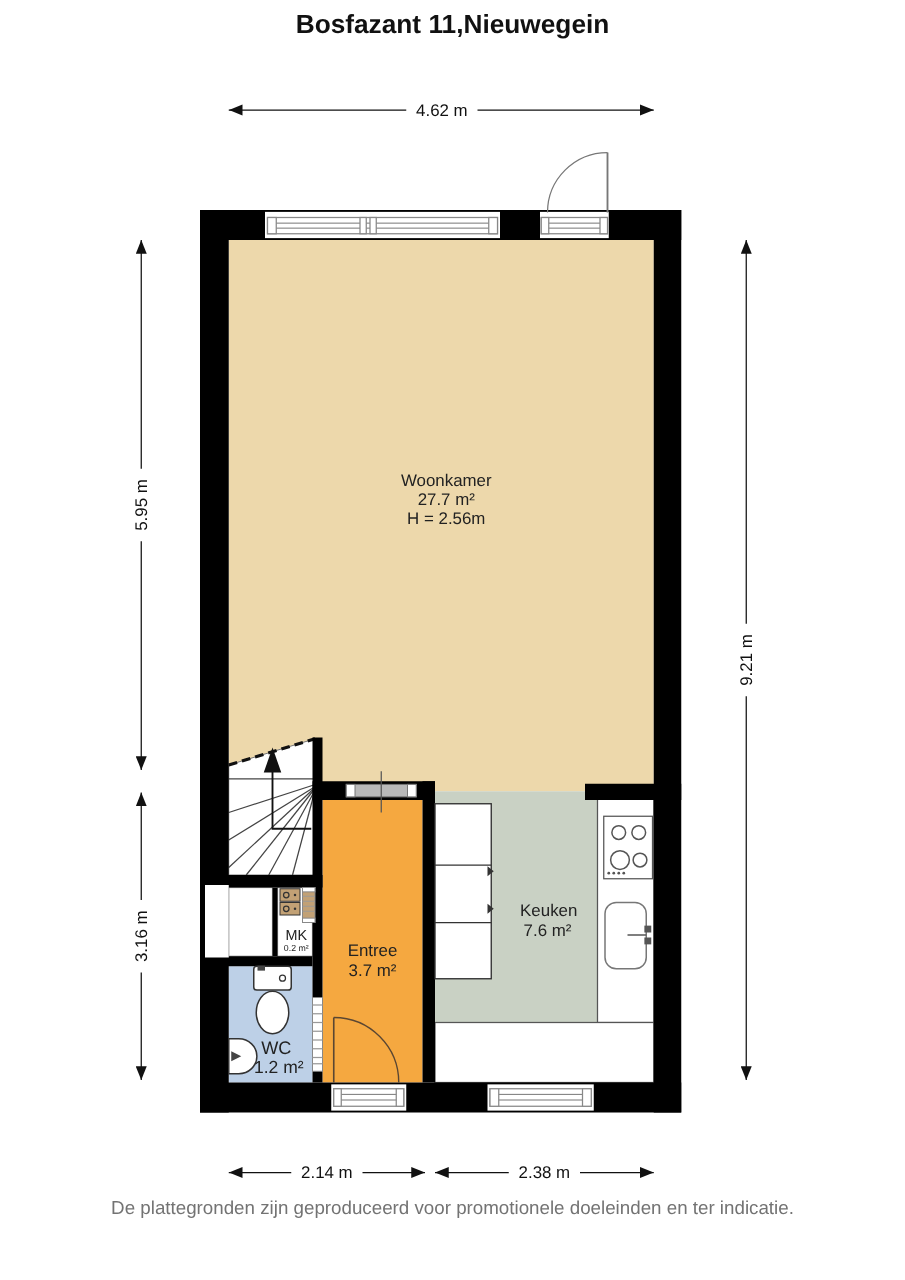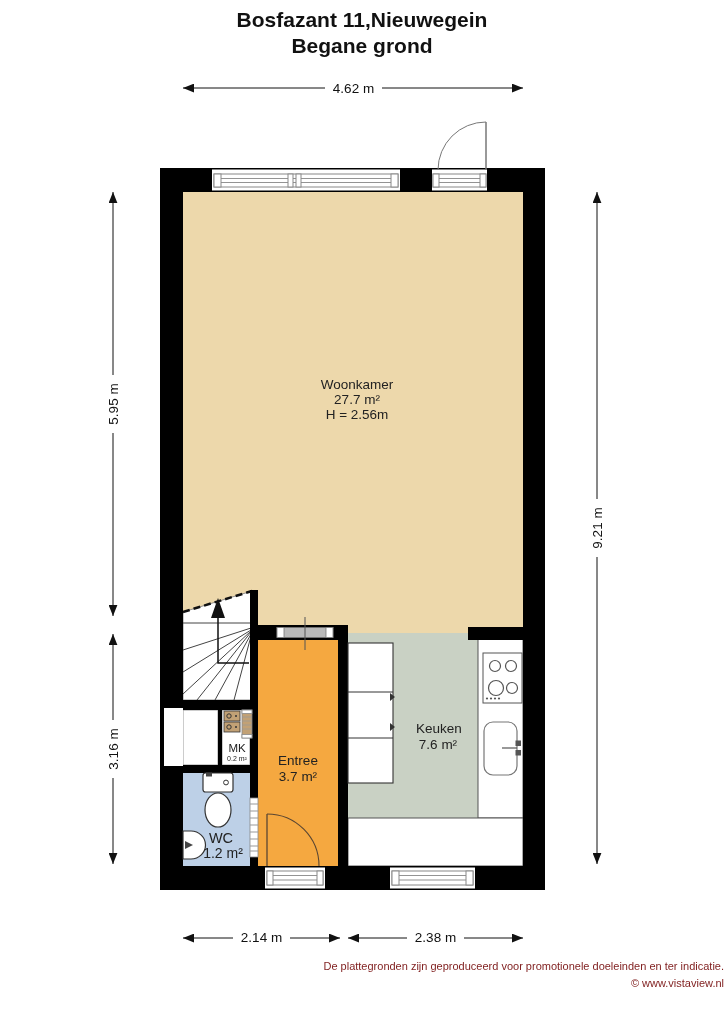--- a/index.html
+++ b/index.html
@@ -1,34 +1,33 @@
 <!DOCTYPE html>
 <html><head>
 <meta charset="utf-8">
 <style>
   html,body{margin:0;padding:0;background:#fff;}
   .page{position:relative;width:724px;height:1024px;background:#fff;overflow:hidden;
         font-family:"Liberation Sans",sans-serif;}
   .title{position:absolute;top:7px;left:0;width:100%;text-align:center;
          font-size:21px;font-weight:bold;color:#111;line-height:26px;}
-  .footer{position:absolute;top:958px;left:0;width:100%;text-align:right;
-          font-size:11px;color:#7f1d1d;line-height:17px;}
+  .footer{position:absolute;top:958px;left:0;width:100%;text-align:center;
+          font-size:15px;color:#737373;line-height:17px;}
   svg{position:absolute;top:0;left:0;}
   svg text{font-family:"Liberation Sans",sans-serif;fill:#222;}
   .roomlbl{font-size:13.5px;}
   .dimlbl{font-size:13.5px;fill:#111;}
 </style>
 </head>
 <body>
 
 <div class="page">
 
   <div class="title">
     <div>Bosfazant 11,Nieuwegein</div>
-    <div>Begane grond</div>
   </div>
 
   <svg width="724" height="1024" viewBox="0 0 724 1024">
     <defs>
       <marker id="ah" viewBox="0 0 10 8" markerWidth="11" markerHeight="9" refX="10" refY="4" orient="auto-start-reverse">
           <path d="M0 0 L10 4 L0 8 Z" fill="#111"></path>
         </marker>
     </defs>
 
     <rect x="183" y="190" width="340" height="443" fill="#EDD8AB"></rect>
@@ -230,16 +229,15 @@
       <text class="dimlbl" x="261.5" y="942.3" text-anchor="middle">2.14 m</text>
 
       <line x1="348" y1="938" x2="523" y2="938" stroke="#111" stroke-width="1" marker-start="url(#ah)" marker-end="url(#ah)"></line>
       <rect x="407" y="929.5" width="57" height="16.5" fill="#fff"></rect>
       <text class="dimlbl" x="435.5" y="942.3" text-anchor="middle">2.38 m</text>
     </g>
   </svg>
 
   <div class="footer">
     <div>De plattegronden zijn geproduceerd voor promotionele doeleinden en ter indicatie.</div>
-    <div>© www.vistaview.nl</div>
   </div>
 
 </div>
 
 </body></html>

